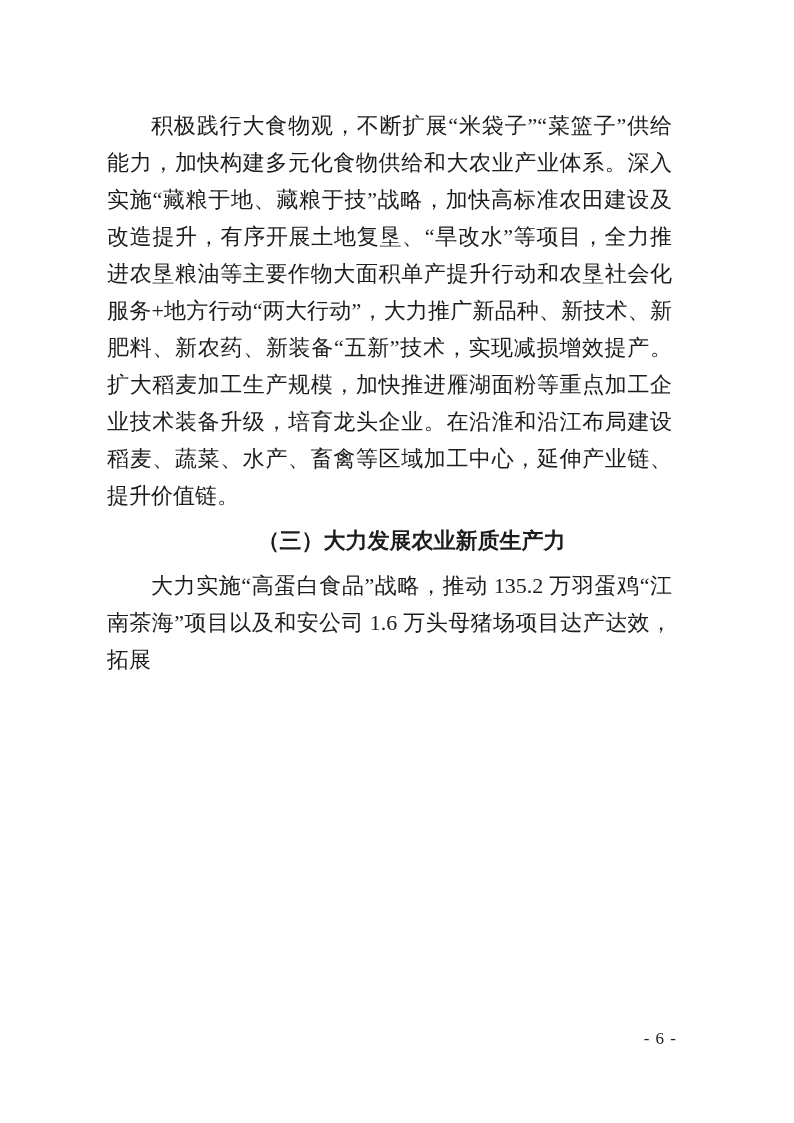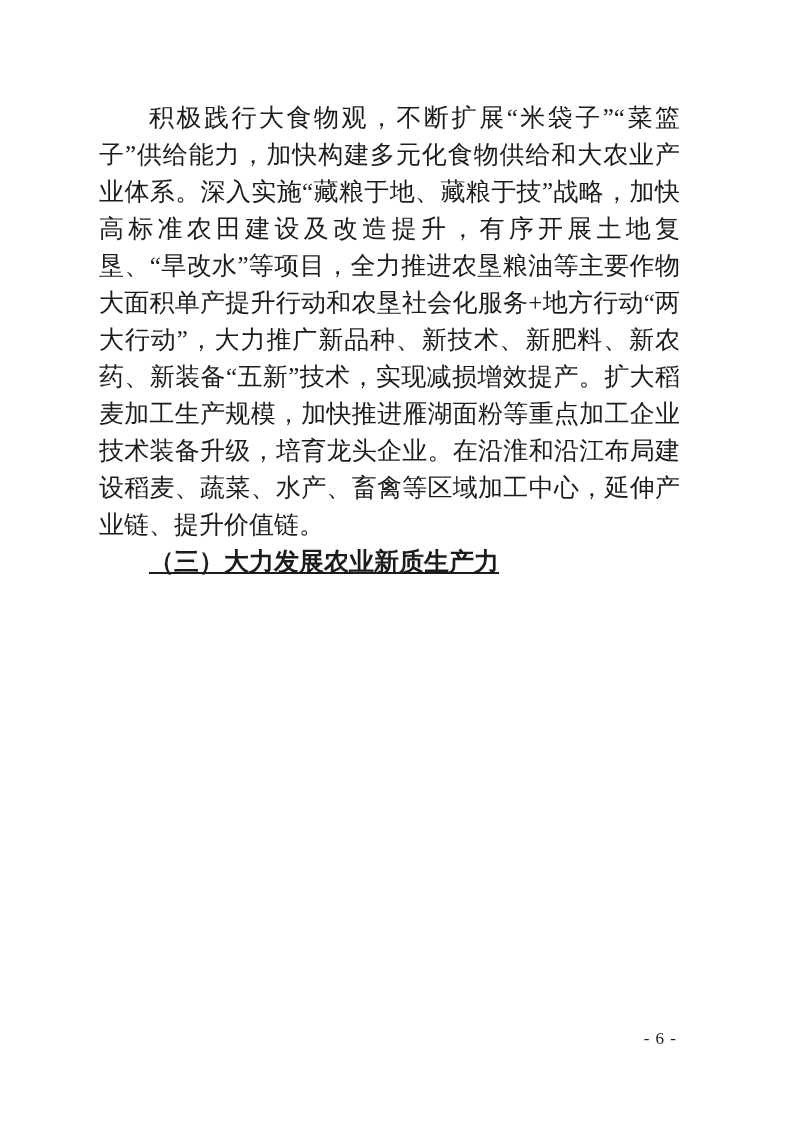--- a/index.html
+++ b/index.html
@@ -20,48 +20,48 @@
     inset: 0;
     background: #ffffff;
   }
   .text-block {
     position: absolute;
     left: 99px;
     top: 99px;
     width: 581px;
   }
   .block {
-    font-size: 25px;
+    font-size: 22px;
     line-height: 37px;
     text-align: justify;
     text-justify: inter-character;
     text-indent: 2em;
-    margin: 0;
+    margin: 8px;
     padding: 0;
     word-break: break-all;
   }
   .block.heading {
     font-weight: bold;
-    text-align: left;
-    text-decoration: underline;
+    text-align: center;
   }
   .page-number {
     position: absolute;
     top: 1028px;
     left: 100px;
     width: 577px;
     text-align: right;
     font-size: 17px;
     line-height: 22px;
     letter-spacing: 1px;
     color: #1c1c1c;
   }
 </style>
 </head>
 <body>
 
 <div class="page">
   <div class="text-block">
       <div class="block body">积极践行大食物观，不断扩展“米袋子”“菜篮子”供给能力，加快构建多元化食物供给和大农业产业体系。深入实施“藏粮于地、藏粮于技”战略，加快高标准农田建设及改造提升，有序开展土地复垦、“旱改水”等项目，全力推进农垦粮油等主要作物大面积单产提升行动和农垦社会化服务+地方行动“两大行动”，大力推广新品种、新技术、新肥料、新农药、新装备“五新”技术，实现减损增效提产。扩大稻麦加工生产规模，加快推进雁湖面粉等重点加工企业技术装备升级，培育龙头企业。在沿淮和沿江布局建设稻麦、蔬菜、水产、畜禽等区域加工中心，延伸产业链、提升价值链。</div>
       <div class="block heading">（三）大力发展农业新质生产力</div>
+      <div class="block body">大力实施“高蛋白食品”战略，推动 135.2 万羽蛋鸡“江南茶海”项目以及和安公司 1.6 万头母猪场项目达产达效，拓展</div>
     </div>
   <div class="page-number">- 6 -</div>
 </div>
 
 </body></html>

